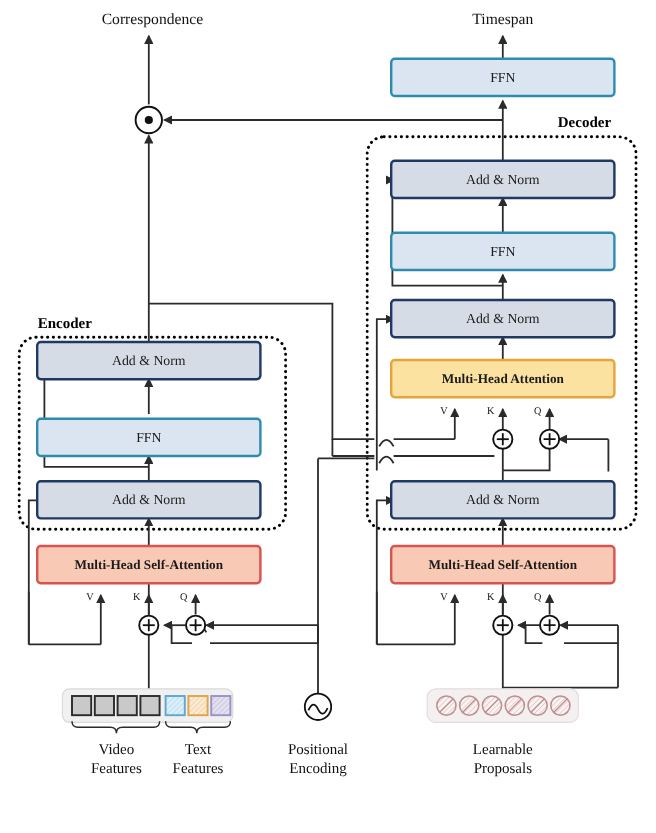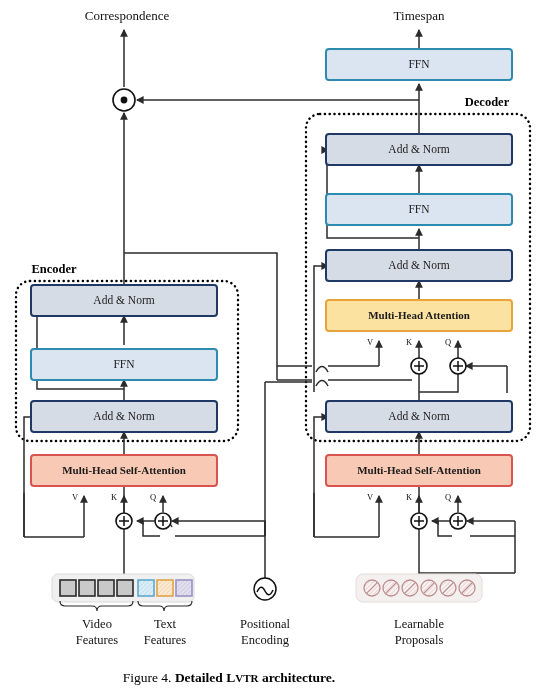--- a/index.html
+++ b/index.html
@@ -376,18 +376,14 @@
     <g>
       <circle cx="467" cy="588" r="8" fill="url(#hatchProp)" stroke="#BD8F8F" stroke-width="1.3"></circle>
       <line x1="461.5" y1="593.5" x2="472.5" y2="582.5" stroke="#BD8F8F" stroke-width="1.1"></line>
     </g>
   </g>
   <text class="feat-label" x="419" y="628">Learnable</text>
   <text class="feat-label" x="419" y="644">Proposals</text>
 
 </svg>
 
-<div class="caption">
-  <span>Figure 4.</span>
-  <span class="cap-bold"><span>Detailed </span><span class="smallcaps-big">L</span><span class="smallcaps-sm">VTR</span><span> architecture.</span></span>
+
 </div>
 
-</div>
-
 </body></html>

